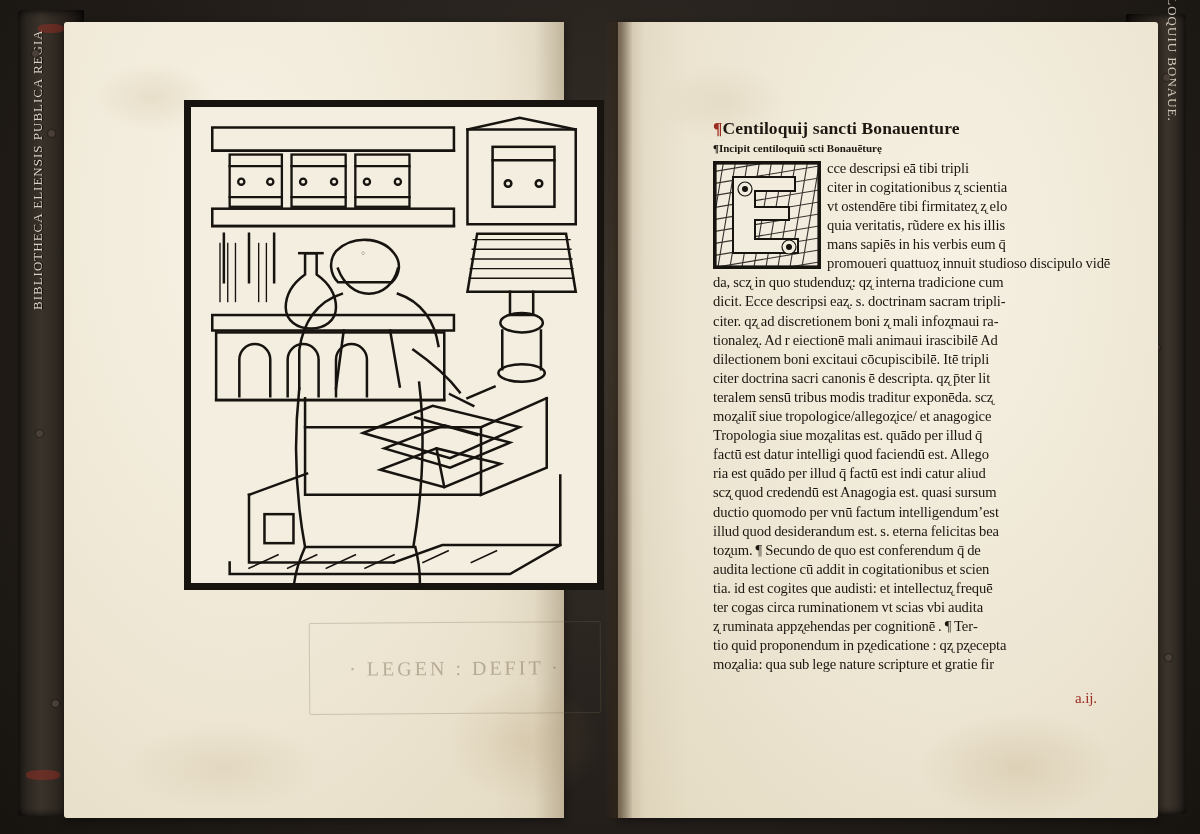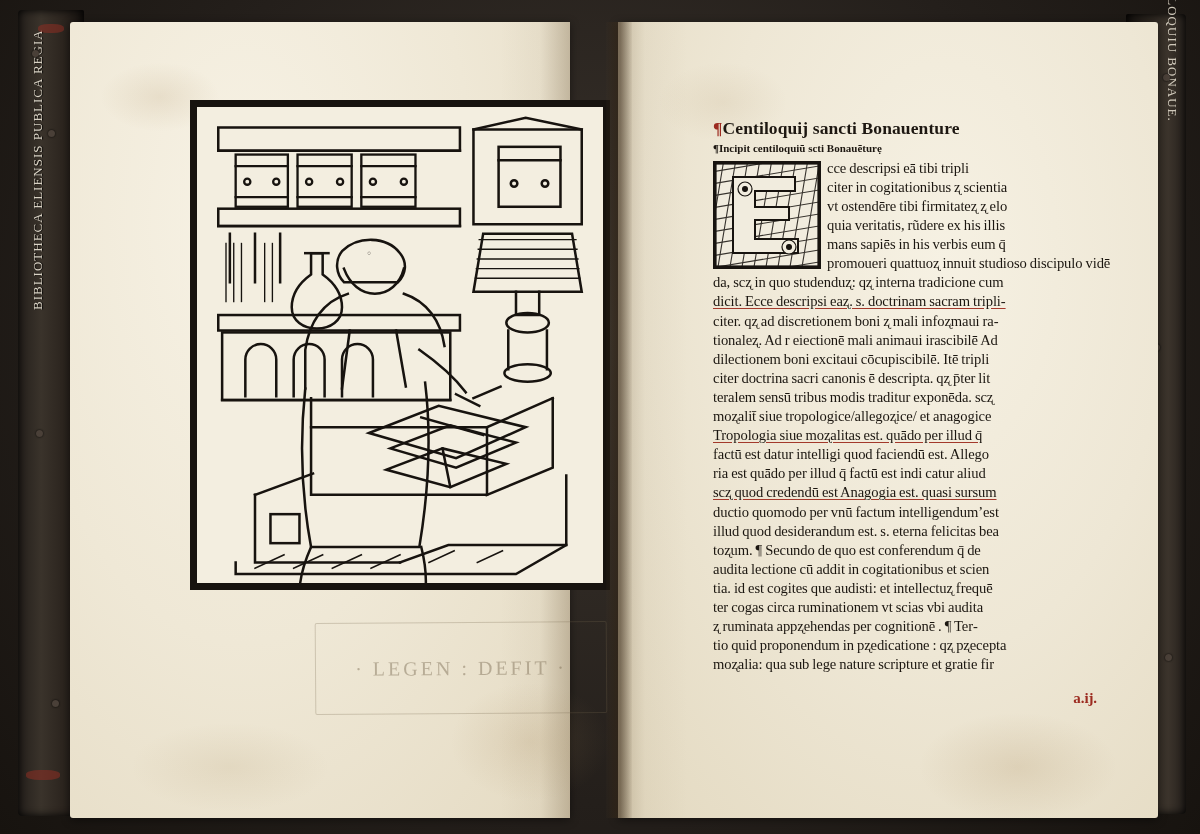--- a/index.html
+++ b/index.html
@@ -53,21 +53,21 @@
   .pages{
     position:absolute;left:40px;top:14px;width:1100px;height:796px;
   }
   .page{
     position:absolute;top:0;height:796px;
     background:
       radial-gradient(ellipse at 30% 20%, #f5f0e2 0%, #efe8d7 45%, #e5dcc6 100%);
     box-shadow:0 2px 10px rgba(0,0,0,.45);
   }
   .page-left{
-    left:12px;width:500px;
+    left:6px;width:500px;
     border-radius:3px 0 0 3px;
     background-image:
       linear-gradient(270deg, rgba(120,100,70,.35) 0%, rgba(120,100,70,.05) 6%, rgba(0,0,0,0) 14%),
       radial-gradient(ellipse at 35% 25%, #f7f2e5 0%, #efe8d6 50%, #e4dac2 100%);
   }
   .page-right{
     left:560px;width:540px;
     border-radius:0 3px 3px 0;
     background-image:
       linear-gradient(90deg, rgba(120,100,70,.32) 0%, rgba(120,100,70,.05) 5%, rgba(0,0,0,0) 13%),
@@ -138,25 +138,25 @@
     font-size:14.6px;
     line-height:1.31;
     text-align:justify;
     word-spacing:-0.5px;
     letter-spacing:-0.1px;
     font-family:"Liberation Serif", serif;
     color:#1b1610;
   }
   .body p{margin:0;}
   .line{display:block;white-space:nowrap;}
-  .ul{ text-decoration:underline; text-decoration-color:#a3392b; text-underline-offset:2px;}
+  .ul{ text-decoration-color:#a3392b; text-underline-offset:2px;}
   .rub{color:#9c2b20;}
   .catch{
     position:absolute;right:6px;bottom:-34px;
-    color:#9c2b20;font-size:15px;font-weight:700;
+    color:#9c2b20;font-size:15px;font-weight:400;
   }
   .pilcrow{color:#1b1610;font-weight:700;}
 
   
   .stud{position:absolute;width:7px;height:7px;border-radius:50%;background:#4a4038;box-shadow:0 0 2px #000;}
   .redsplash{position:absolute;background:#8e2e22;opacity:.55;border-radius:40%;}
 </style>
 </head>
 <body>
 

